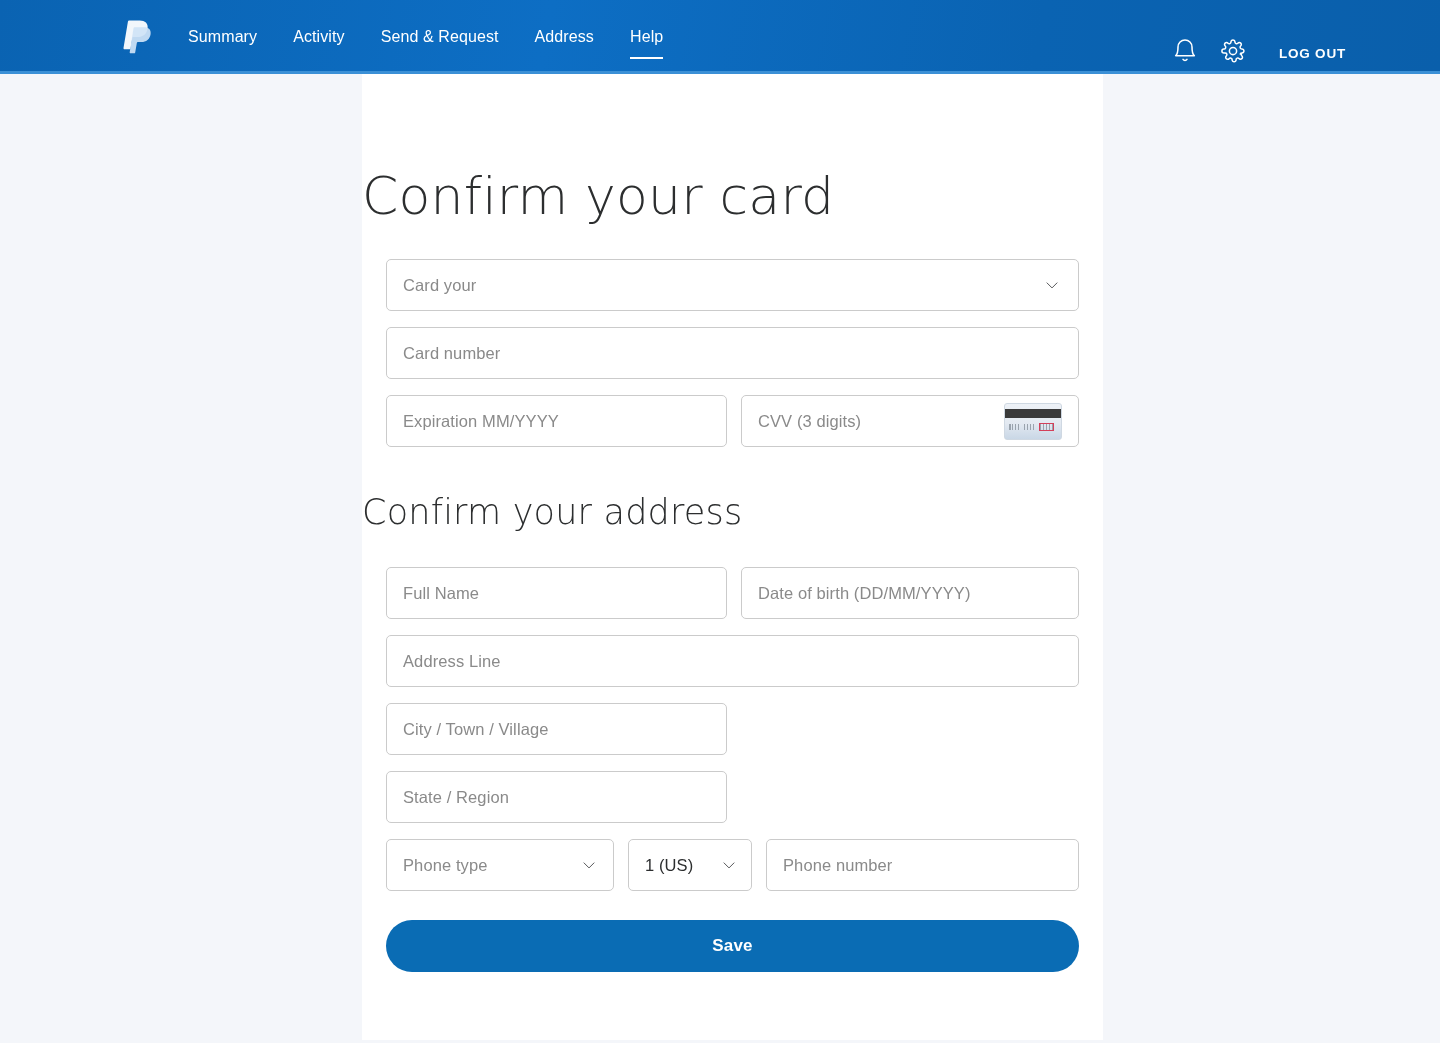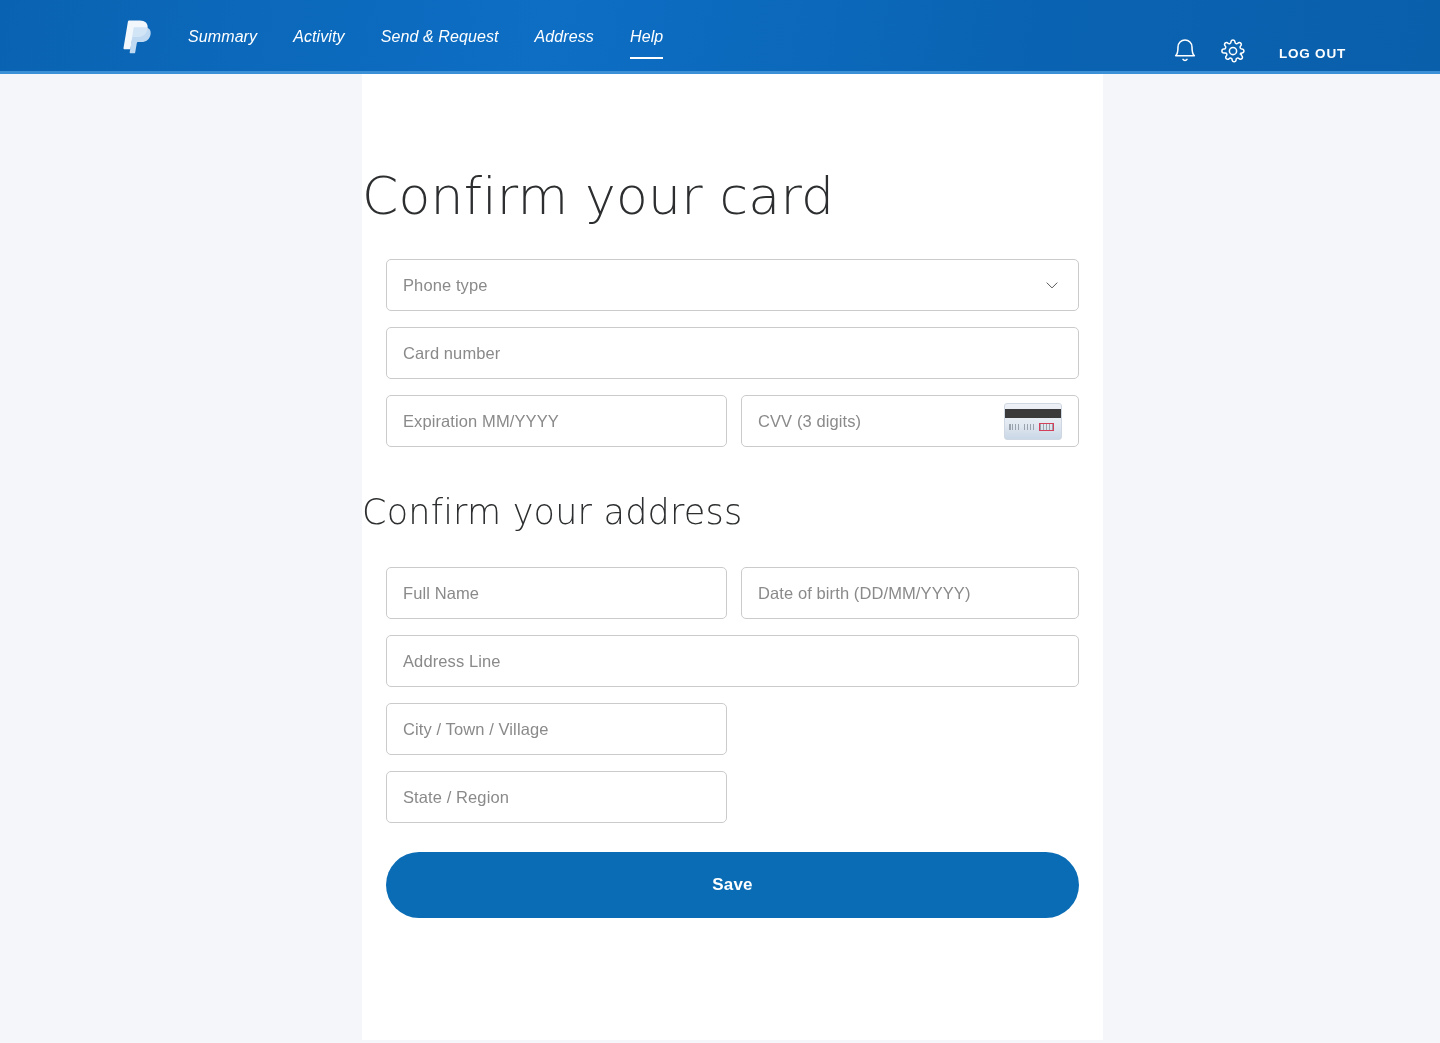--- a/index.html
+++ b/index.html
@@ -37,21 +37,20 @@
   }
 
   .nav {
     position: absolute;
     left: 188px;
     top: 0;
     height: 74px;
     display: flex;
     align-items: center;
     gap: 0;
-    font-style: italic;
   }
 
   .nav-item {
     position: relative;
     color: #ffffff;
     font-size: 16px;
     line-height: 1;
     letter-spacing: 0.1px;
     padding: 0 18px 0 0;
     margin-right: 18px;
@@ -228,21 +227,21 @@
     background:
       repeating-linear-gradient(90deg,#9aa3ad 0 1.5px, transparent 1.5px 3px);
     background-clip: content-box;
   }
 
   
   .save-wrap { padding: 0 24px; margin-top: 29px; }
 
   .save-btn {
     width: 100%;
-    height: 66px;
+    height: 52px;
     border: none;
     border-radius: 33px;
     background: #0a6cb4;
     color: #ffffff;
     font-family: "Liberation Sans", sans-serif;
     font-size: 17px;
     font-weight: bold;
     letter-spacing: 0.2px;
     cursor: pointer;
     display: flex;
@@ -305,21 +304,21 @@
 
 <div class="page">
   <div class="panel">
 
     <h1 id="title-card" class="section-title">Confirm your card</h1>
 
     <div class="form">
 
       <div class="row">
         <div class="field select full">
-          <span class="ph">Phone type</span>
+          <span class="ph">Card your</span>
           <span class="chev">
             <svg width="20" height="20" viewBox="0 0 24 24" fill="none" stroke="#58595b" stroke-width="1.2" stroke-linecap="round" stroke-linejoin="round">
                 <polyline points="6 9.5 12 15.5 18 9.5"></polyline>
               </svg>
           </span>
         </div>
       </div>
 
       <div class="row">
         <div class="field full">
@@ -370,20 +369,41 @@
           <span class="ph">City / Town / Village</span>
         </div>
       </div>
 
       <div class="row">
         <div class="field half">
           <span class="ph">State / Region</span>
         </div>
       </div>
 
+      <div class="row">
+        <div class="field select phone-type">
+          <span class="ph">Phone type</span>
+          <span class="chev">
+            <svg width="20" height="20" viewBox="0 0 24 24" fill="none" stroke="#58595b" stroke-width="1.2" stroke-linecap="round" stroke-linejoin="round">
+                <polyline points="6 9.5 12 15.5 18 9.5"></polyline>
+              </svg>
+          </span>
+        </div>
+        <div class="field select country-code">
+          <span class="val">1 (US)</span>
+          <span class="chev">
+            <svg width="20" height="20" viewBox="0 0 24 24" fill="none" stroke="#58595b" stroke-width="1.2" stroke-linecap="round" stroke-linejoin="round">
+                <polyline points="6 9.5 12 15.5 18 9.5"></polyline>
+              </svg>
+          </span>
+        </div>
+        <div class="field phone-number">
+          <span class="ph">Phone number</span>
+        </div>
+      </div>
 
     </div>
 
     <div class="save-wrap">
       <button class="save-btn">Save</button>
     </div>
 
   </div>
 </div>
 

